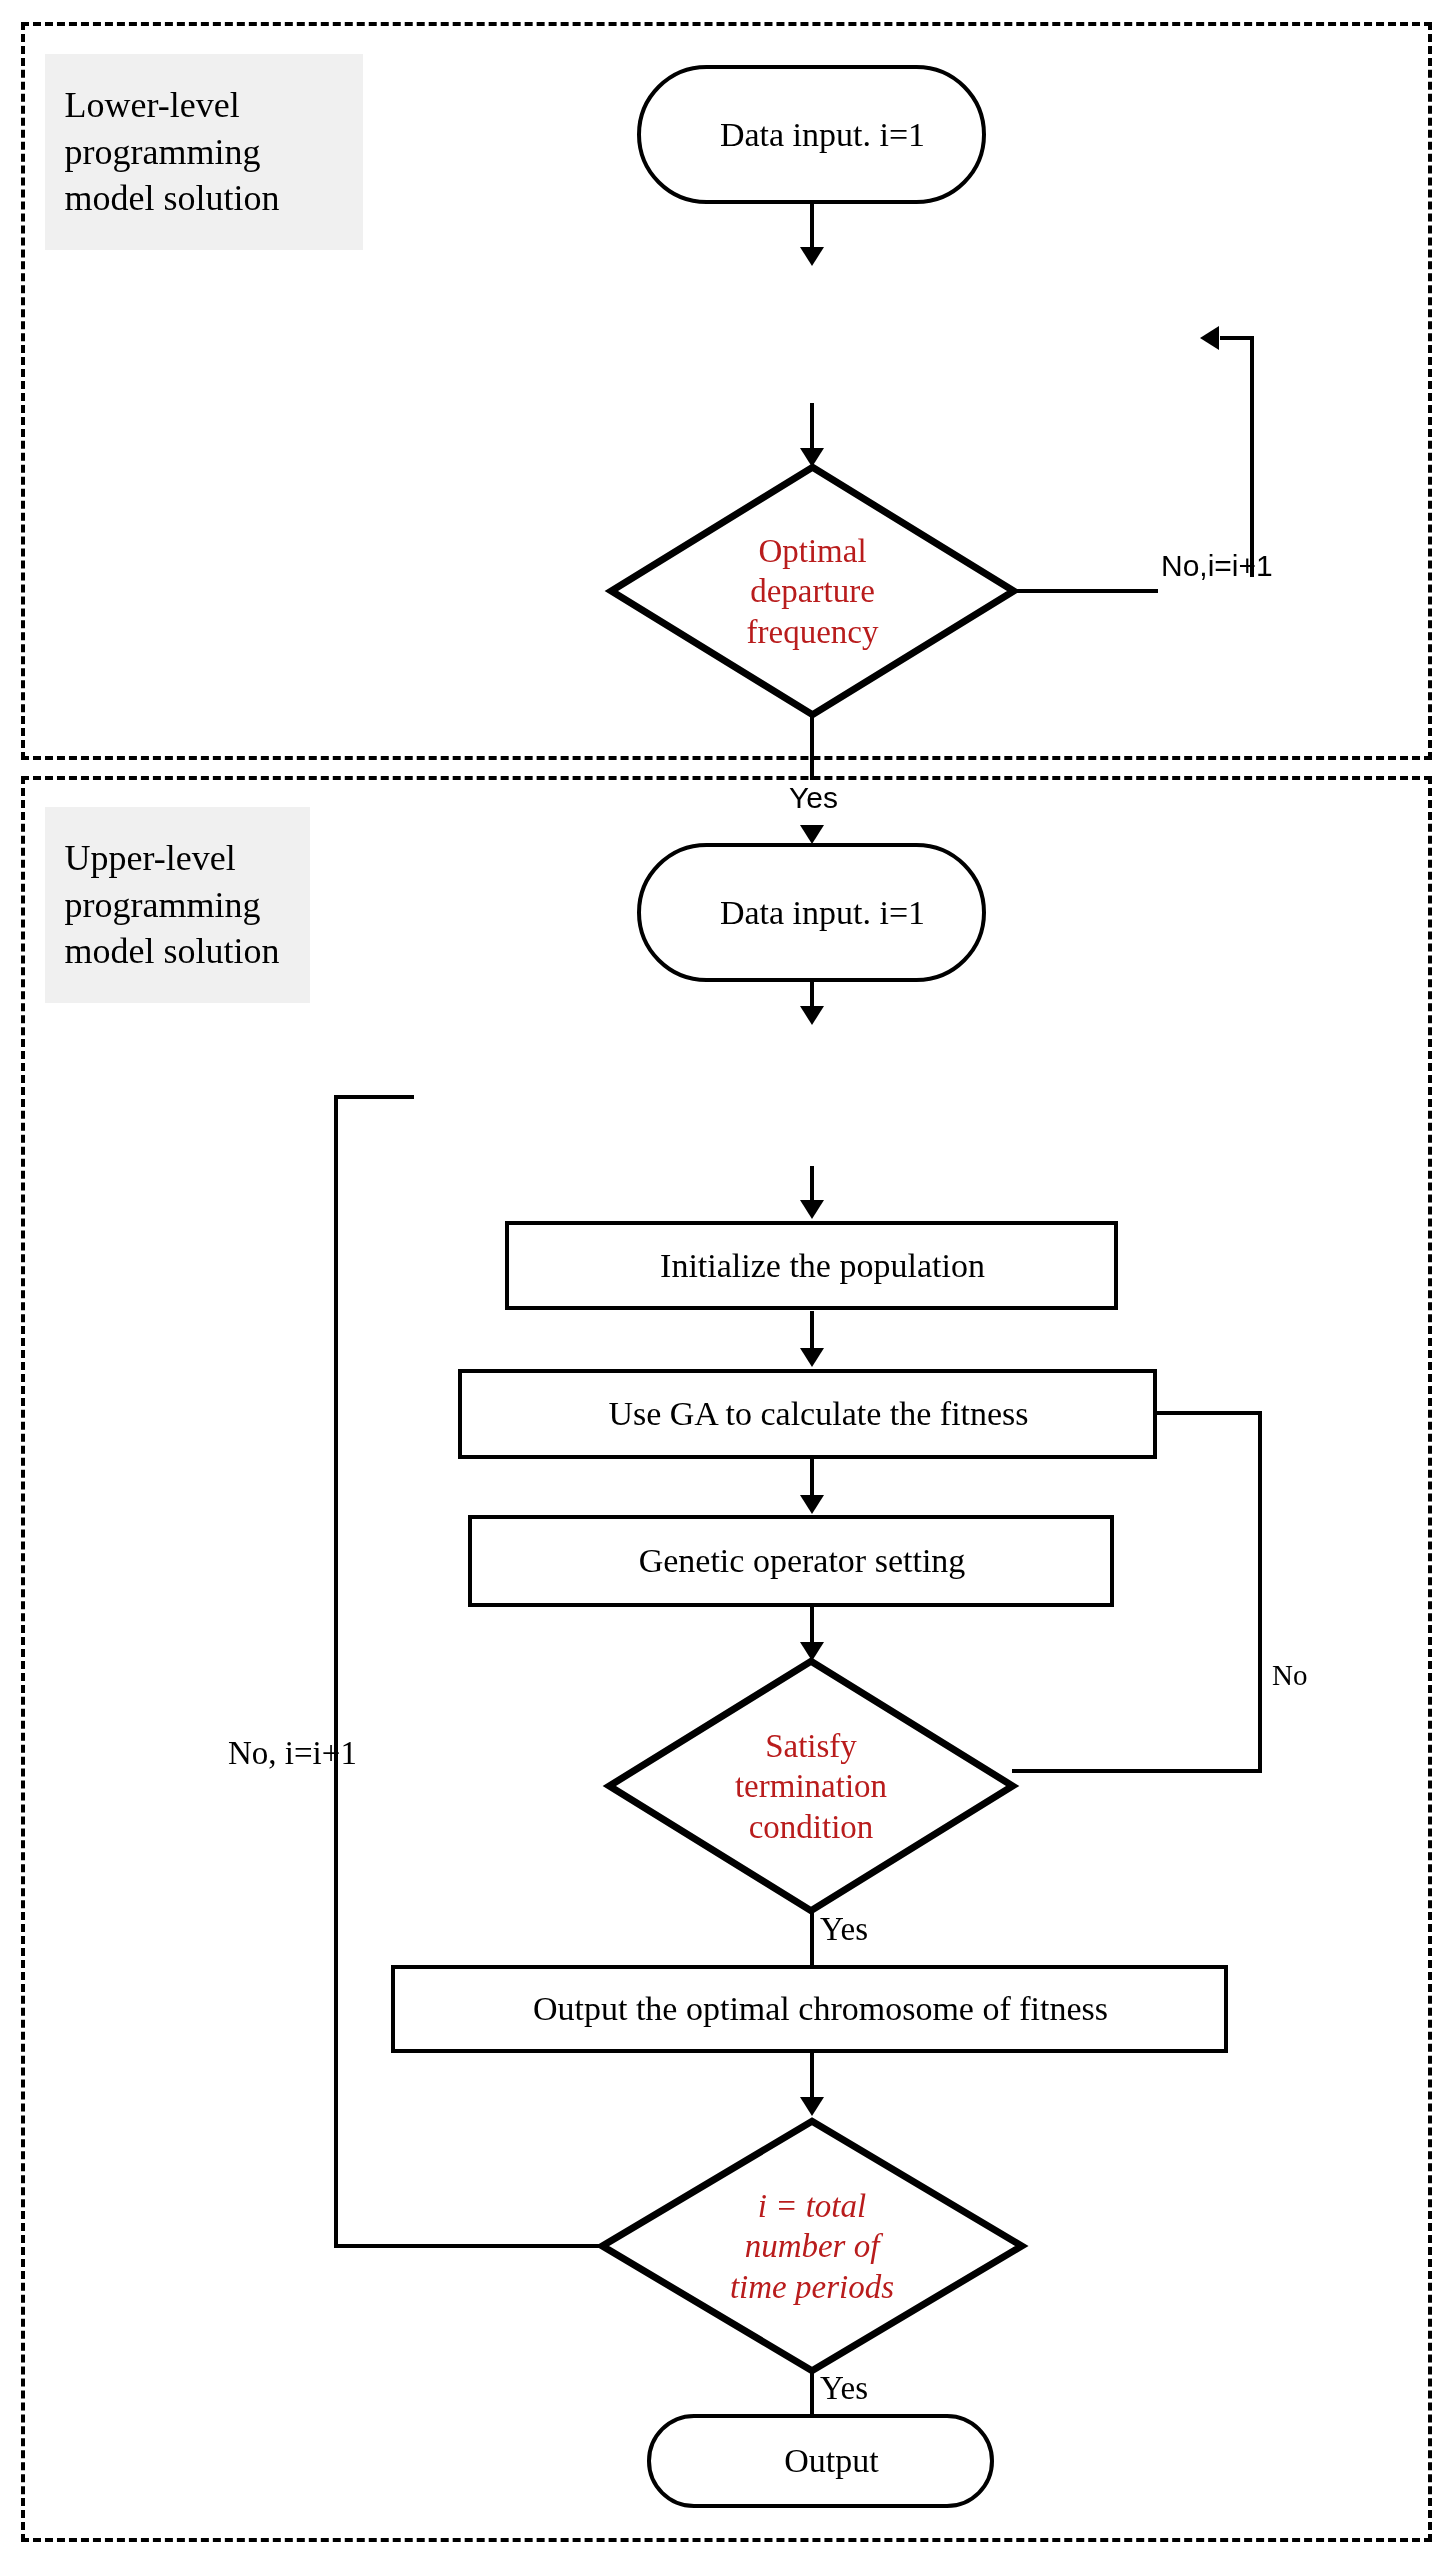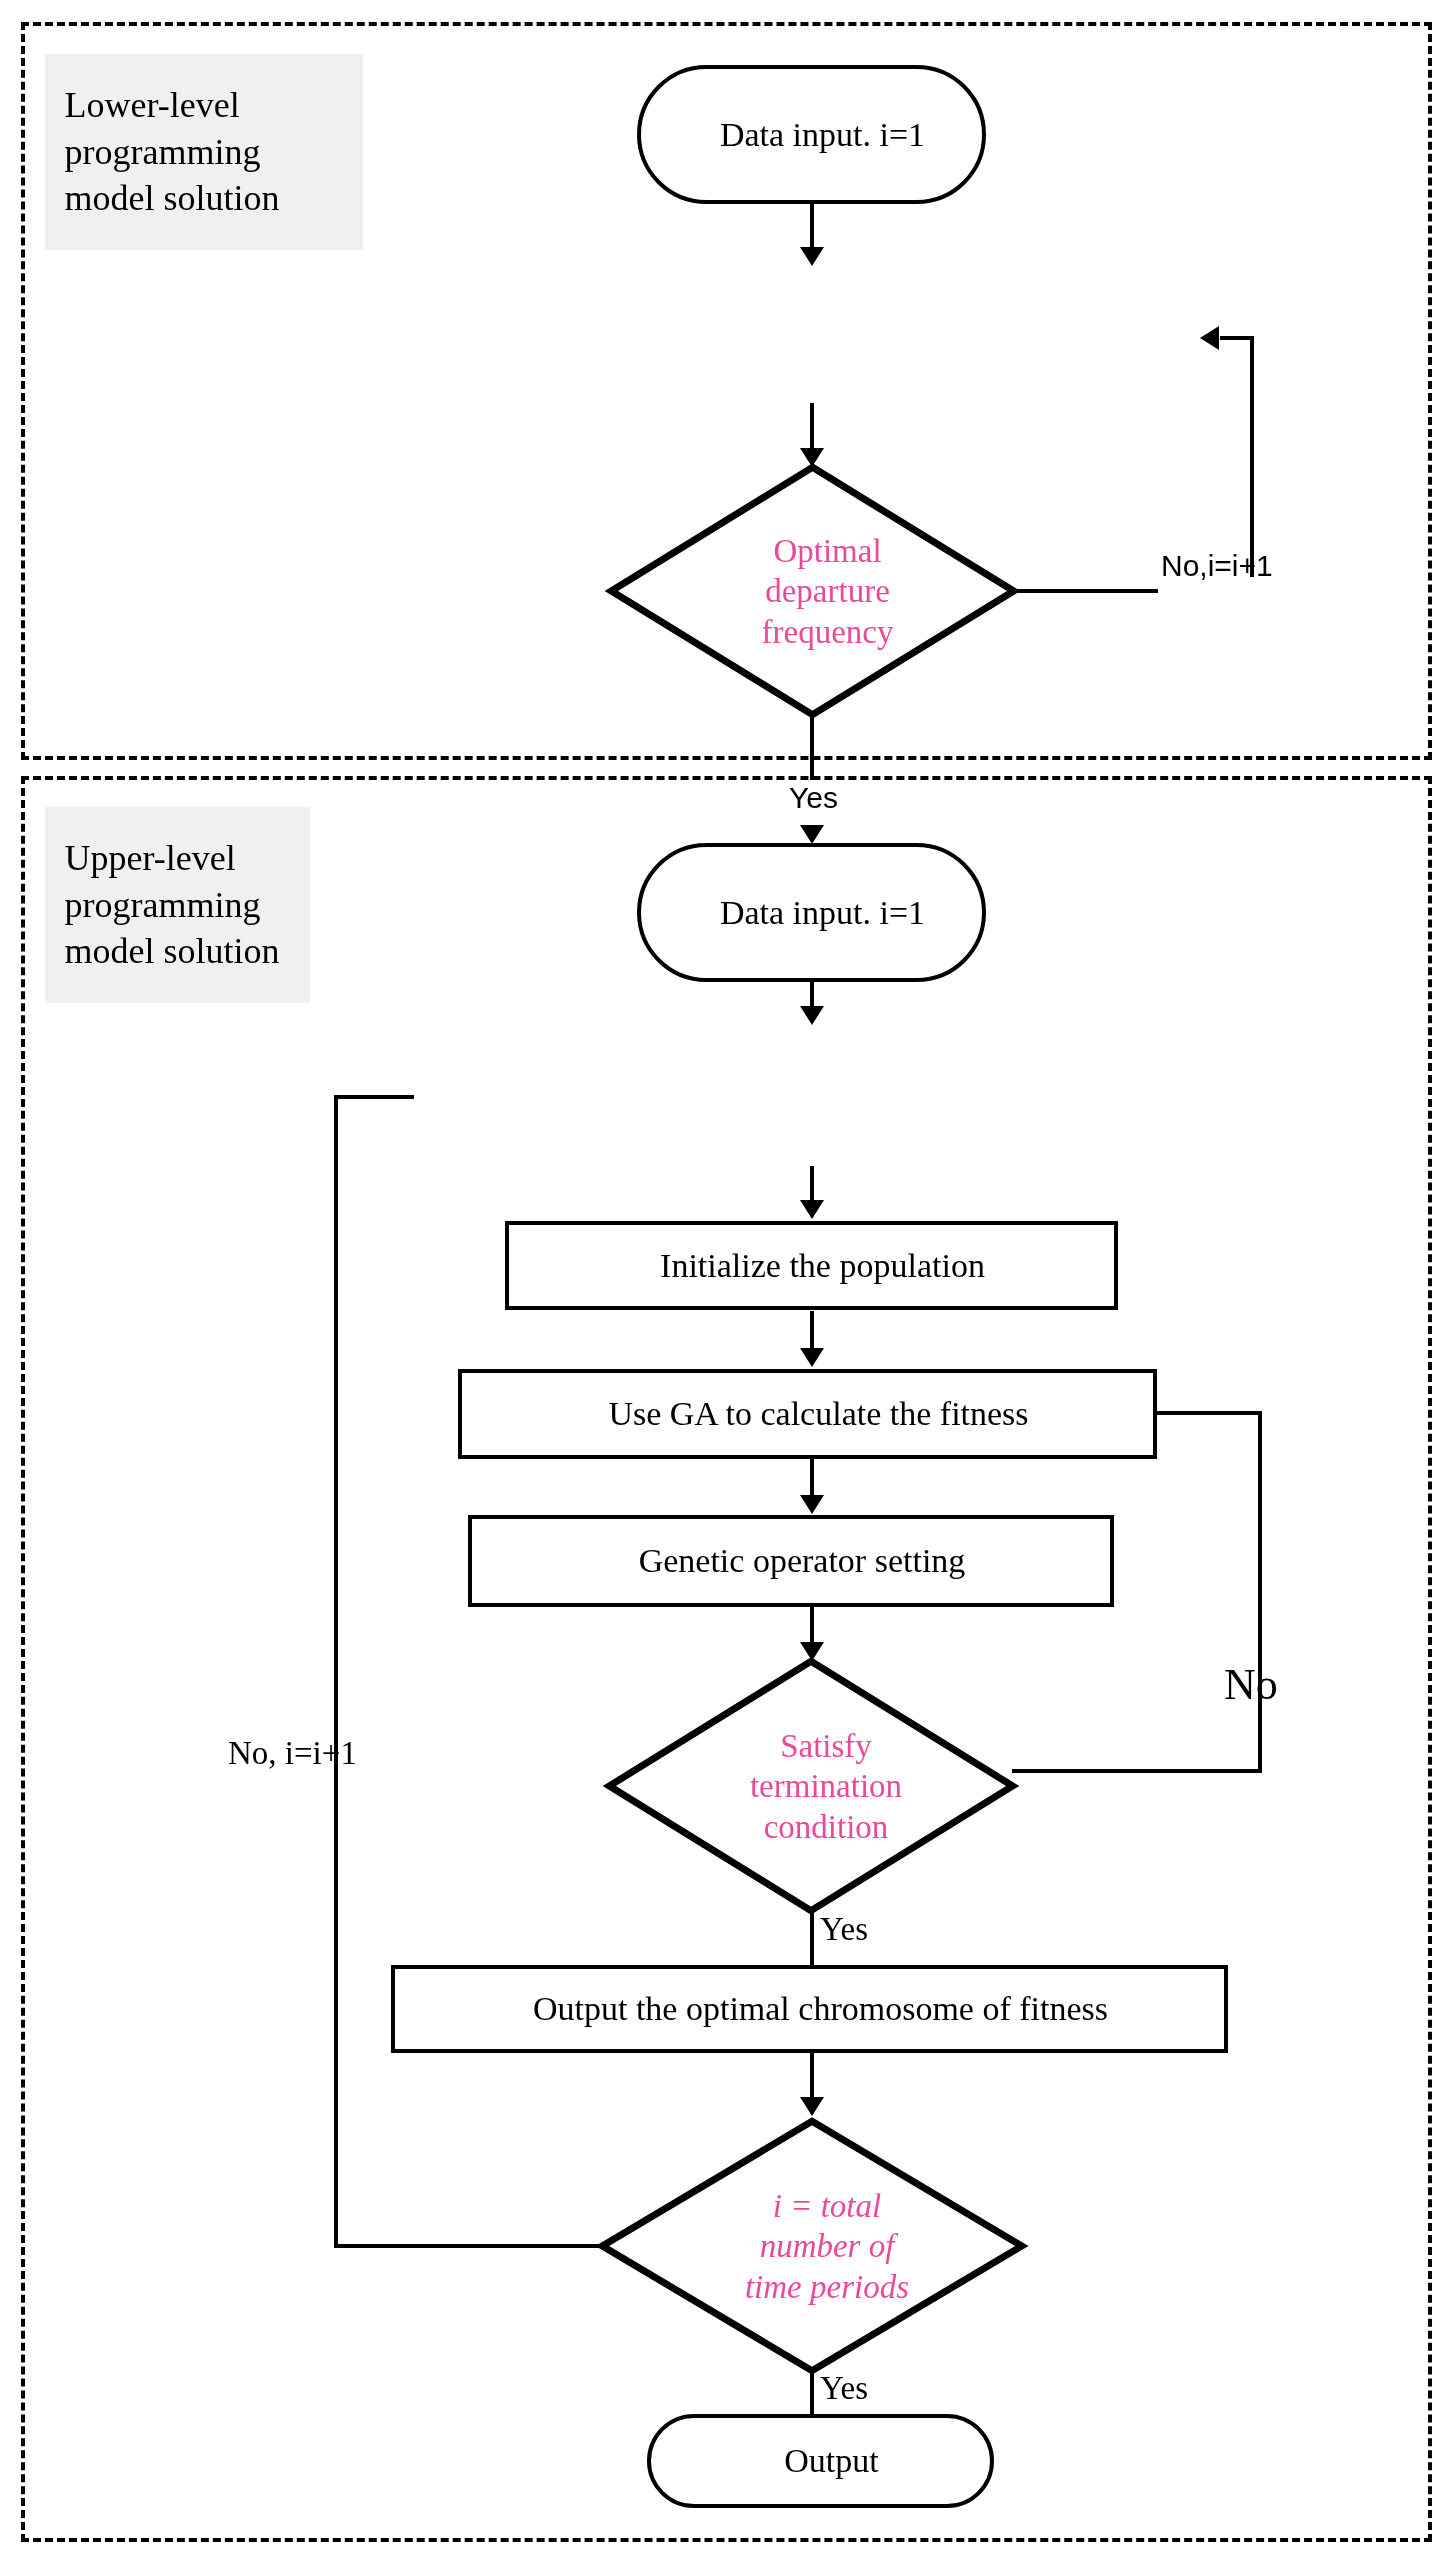--- a/index.html
+++ b/index.html
@@ -21,23 +21,23 @@
   
   .node{position:absolute;box-sizing:border-box;display:flex;align-items:center;justify-content:center;
         text-align:center;background:#fff;color:#000;font-family:"Liberation Serif", serif;}
   .proc{border:4px solid #000;}
   .term{border:4px solid #000;border-radius:572px;}
   .node .txt{display:block;width:100%;line-height:1.22;padding:0 10.3px;box-sizing:border-box;margin-left:22px;}
 
   
   .diamond{position:absolute;}
   .diamond svg{position:absolute;left:0;top:0;width:100%;height:100%;overflow:visible;}
-  .diamond .dtxt{position:absolute;left:15px;top:50%;transform:translateY(-50%);
+  .diamond .dtxt{position:absolute;left:0;top:50%;transform:translateY(-50%);
         width:100%;text-align:center;font-family:"Liberation Serif", serif;
-        line-height:1.22;color:#ec4899;white-space:pre-line;}
+        line-height:1.22;color:#b91c1c;white-space:pre-line;}
 
   
   .vline{position:absolute;background:#000;width:4px;}
   .hline{position:absolute;background:#000;height:4px;}
   .arrow-d{position:absolute;width:0;height:0;border-left:12px solid transparent;
            border-right:12px solid transparent;border-top:19.5px solid #000;}
   .arrow-l{position:absolute;width:0;height:0;border-top:12px solid transparent;
            border-bottom:12px solid transparent;border-right:19.5px solid #000;}
 
   
@@ -129,21 +129,21 @@
       <polygon points="356,4 708,222 356,440 4,222" fill="#ffffff" stroke="#000000" stroke-width="7" vector-effect="non-scaling-stroke"></polygon>
     </svg>
     <div class="dtxt" style="font-size:33px;">Satisfy
 termination
 condition</div>
   </div>
 
   <div class="hline" style="left:1012px;top:1769px;width:250px;"></div>
   <div class="vline" style="left:1258px;top:1411px;height:361px;"></div>
   <div class="hline" style="left:1153px;top:1411px;width:109px;"></div>
-  <div class="elabel serif" style="left:1224px;top:1659px;font-size:44px;">No</div>
+  <div class="elabel serif" style="left:1272px;top:1659px;font-size:29px;">No</div>
 
   <div class="vline" style="left:810px;top:1911px;height:56px;"></div>
   <div class="elabel serif" style="left:820px;top:1911px;font-size:33px;">Yes</div>
 
   <div class="node proc" style="left:391px;top:1965px;width:837px;height:88px;font-size:34px;">
     <span class="txt">Output the optimal chromosome of fitness</span>
   </div>
 
   <div class="vline" style="left:810px;top:2053px;height:46px;"></div>
   <div class="arrow-d" style="left:800px;top:2097px;"></div>

